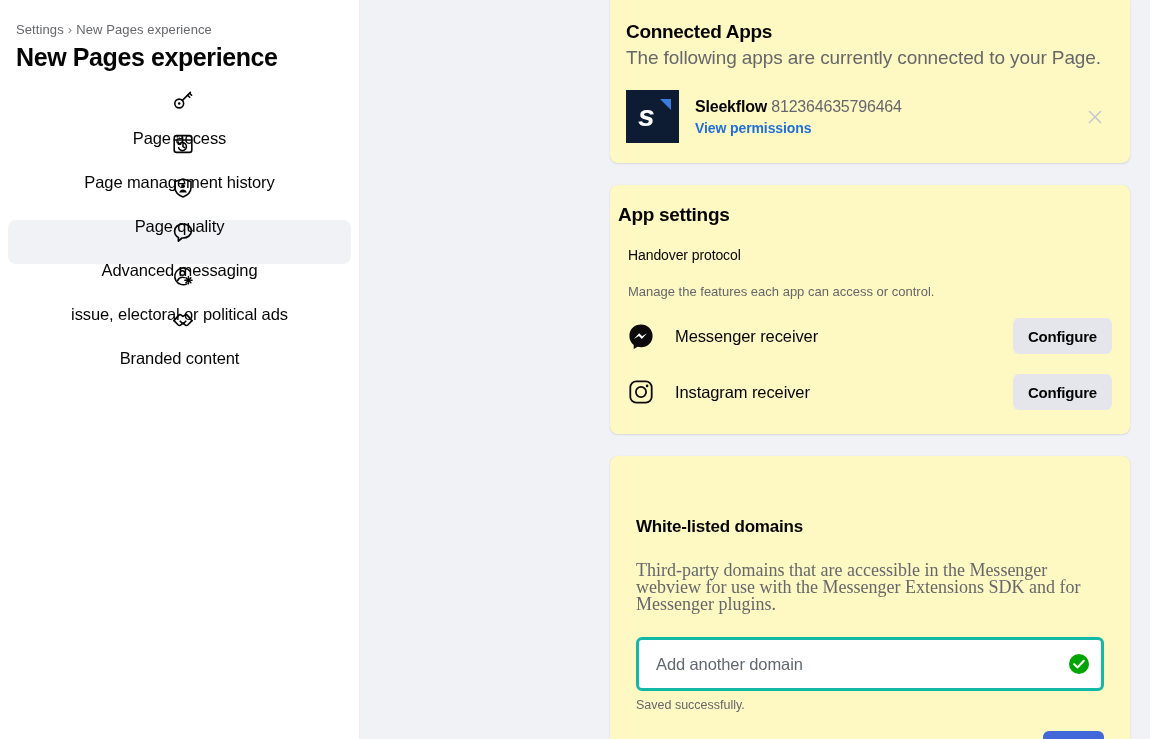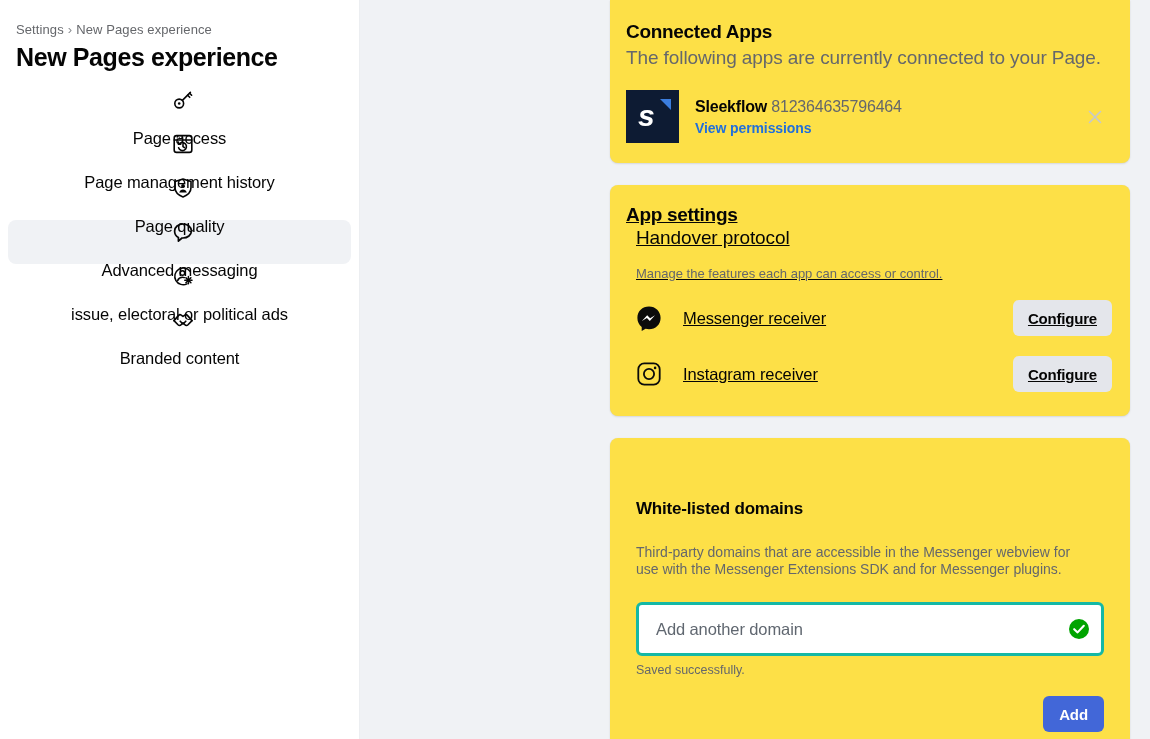--- a/index.html
+++ b/index.html
@@ -87,21 +87,21 @@
     background: #f0f2f5;
     position: relative;
   }
   .cards-col {
     position: absolute;
     left: 250px;
     top: 0;
     width: 520px;
   }
   .card {
-    background: #fde047;
+    background: #fef9c3;
     border-radius: 8px;
     box-shadow: 0 1px 2px rgba(0,0,0,0.10), 0 0 1px rgba(0,0,0,0.08);
   }
 
   
   .card-connected {
     padding: 20px 18px 20px 16px;
     margin-top: 0;
     border-top-left-radius: 0;
     border-top-right-radius: 0;
@@ -181,27 +181,27 @@
     height: 22px;
     flex: 0 0 22px;
     margin-right: 6px;
     cursor: pointer;
     opacity: 1;
   }
 
   
   .card-appsettings {
     margin-top: 22px;
-    padding: 18px 18px 22px 16px;
-    text-decoration: underline;
+    padding: 18px 18px 22px 8px;
   }
   .sub-head {
-    font-size: 19px;
+    font-size: 14px;
     line-height: 21px;
     color: #050505;
+    margin-top: 18px;
     margin-left: 10px;
     letter-spacing: -0.1px;
   }
   .sub-desc {
     font-size: 13px;
     line-height: 17px;
     color: #65676b;
     margin-top: 17px;
     margin-left: 10px;
   }
@@ -249,25 +249,26 @@
     min-height: 296px;
   }
   .dom-title {
     font-size: 17px;
     font-weight: bold;
     line-height: 22px;
     color: #050505;
     letter-spacing: -0.2px;
   }
   .dom-desc {
-    font-size: 14px;
+    font-size: 18px;
     line-height: 17px;
     color: #65676b;
     margin-top: 24px;
     max-width: 460px;
+    font-family: Liberation Serif, serif;
   }
   .dom-input-wrap {
     position: relative;
     margin-top: 24px;
   }
   .dom-input {
     width: 100%;
     height: 54px;
     border: 3px solid #14b8a6;
     border-radius: 6px;

